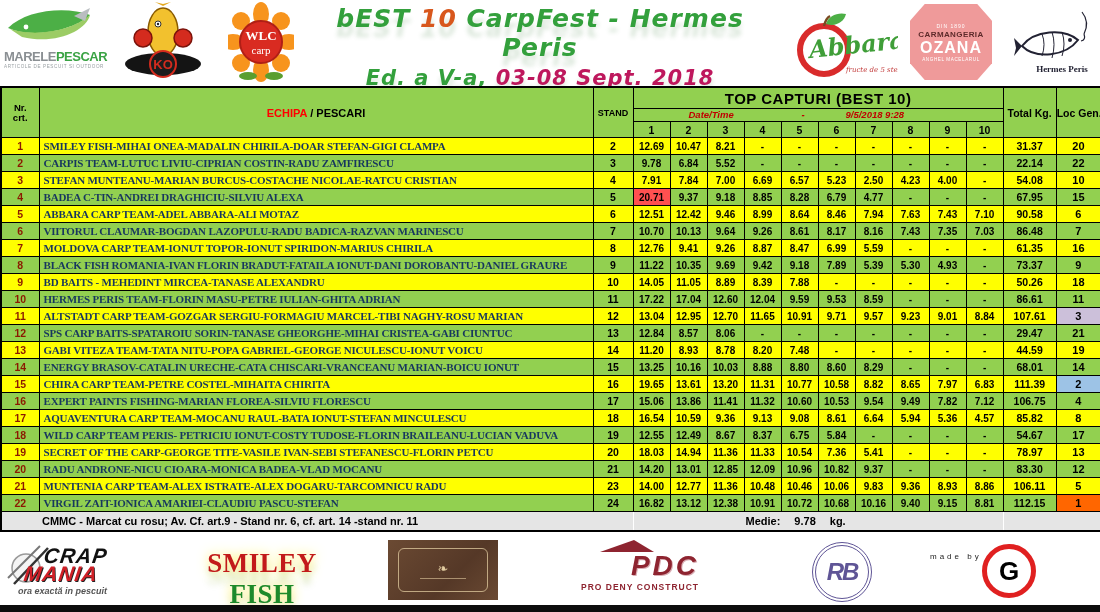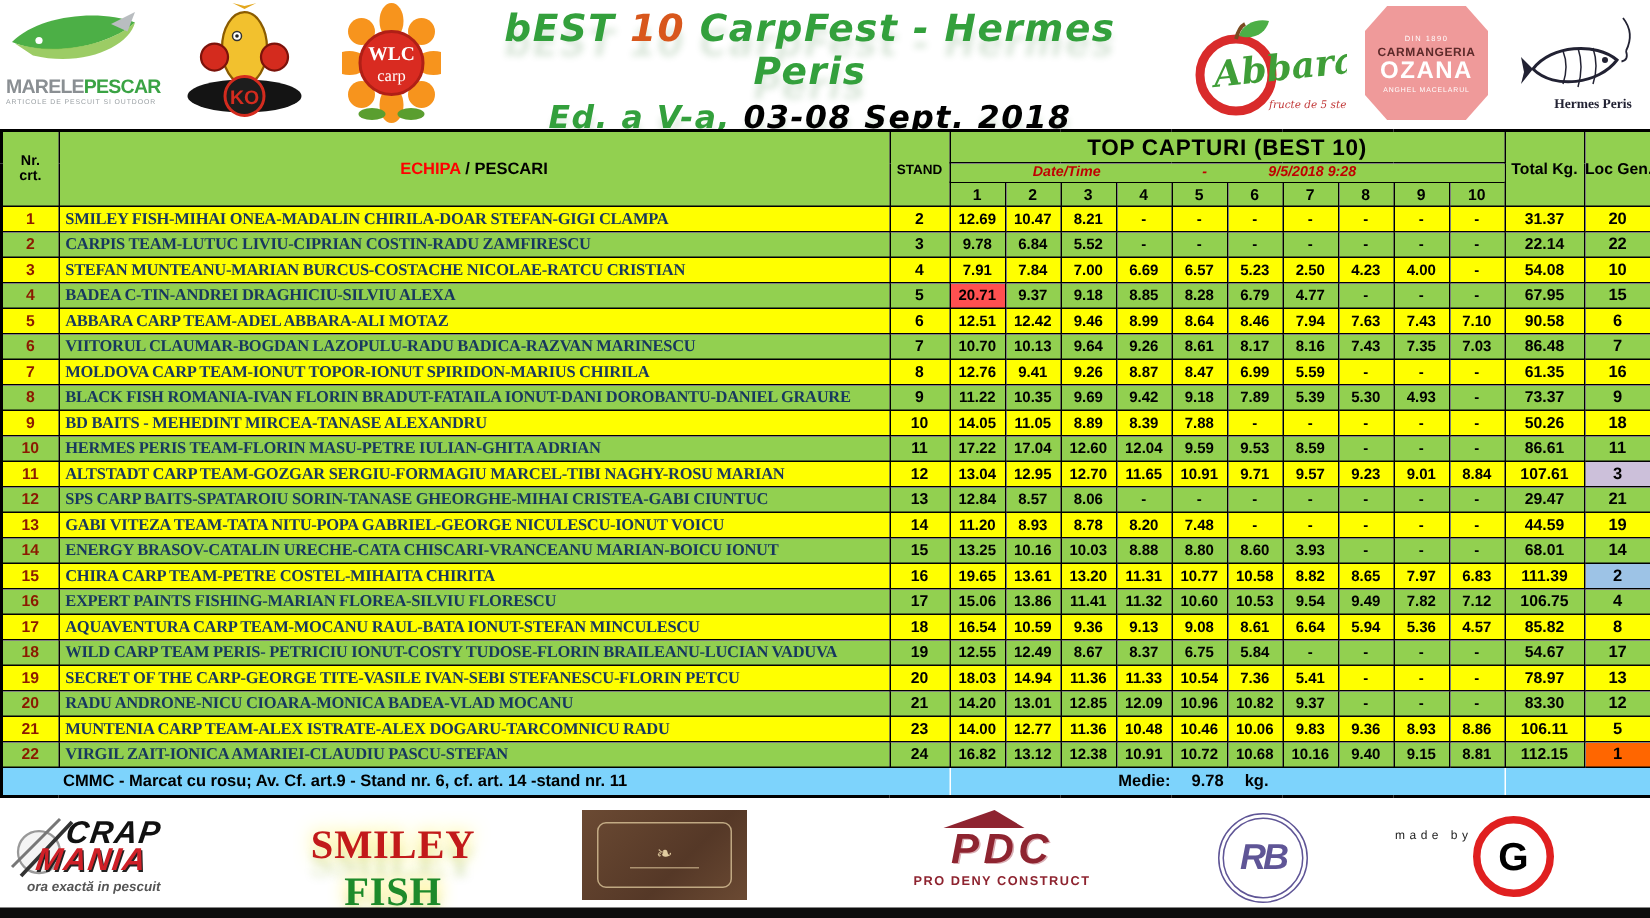--- a/index.html
+++ b/index.html
@@ -16,21 +16,21 @@
   .mp-name .mp2{color:#3aa344;}
   .mp-sub{font-size:4.6px;color:#9aa0a4;letter-spacing:0.6px;margin-top:1px;}
   .ko{left:123px;top:2px;width:80px;height:82px;}
   .wlc{left:228px;top:2px;width:66px;height:82px;}
   .event-title{position:absolute;left:330px;top:4px;width:420px;height:78px;text-align:center;
     font-family:"DejaVu Sans",sans-serif;font-style:italic;font-weight:bold;}
   .event-title .t1{font-size:25px;letter-spacing:1px;text-shadow:0 10px 4px rgba(60,130,60,.18);}
   .event-title .t2{font-size:21px;margin-top:4px;letter-spacing:1px;text-shadow:0 9px 4px rgba(60,130,60,.18);}
   .tgreen{color:#33a03c;}
   .torange{color:#d8571c;}
-  .tred{color:#000000;}
+  .tred{color:#be185d;}
   .abbara{left:788px;top:8px;width:110px;height:72px;}
   .ozana{left:910px;top:4px;width:86px;height:80px;}
   .ozana-badge{width:82px;height:76px;background:#ef9a9a;
     clip-path:polygon(18% 0,82% 0,100% 22%,100% 78%,82% 100%,18% 100%,0 78%,0 22%);
     display:flex;flex-direction:column;align-items:center;justify-content:center;gap:1px;}
   .oz-top{font-size:5px;color:#fff;letter-spacing:1px;}
   .oz-l1{font-size:8px;font-weight:bold;color:#5d2a2a;letter-spacing:0.4px;}
   .oz-l2{font-size:16px;font-weight:bold;color:#fff;letter-spacing:1px;line-height:1;}
   .oz-l3{font-size:4.6px;color:#fff;letter-spacing:0.6px;}
   .hermes{left:1012px;top:6px;width:84px;height:76px;}
@@ -60,21 +60,21 @@
     text-align:left;padding-left:4px;letter-spacing:-0.2px;}
   td.stand{text-align:center;font-weight:bold;font-size:10.5px;}
   td.w{text-align:center;font-weight:bold;font-size:10px;}
   td.total{text-align:center;font-weight:bold;font-size:10.5px;margin-left:29px;}
   td.loc{text-align:center;font-weight:bold;font-size:11px;}
   td.marked{background:#FF5050 !important;text-align:center;}
   td.loc-orange{background:#FF6600 !important;}
   td.loc-blue{background:#9DC3E6 !important;}
   td.loc-lavender{background:#CCC0DA !important;}
   tfoot tr{height:19px;}
-  tfoot td{background:#7dd3fc;font-weight:bold;font-size:11px;color:#000;}
+  tfoot td{background:#e5e5e5;font-weight:bold;font-size:11px;color:#000;}
   td.fnote{text-align:left;padding-left:40px;border-right-color:transparent;}
   td.fmedie{text-align:left;padding-left:112px;border-left-color:transparent;border-right-color:transparent;}
   td.fmedie span{margin-right:14px;}
   td.fend{border-left-color:transparent;}
 
   
   .bottom{position:absolute;left:0;top:540px;width:1100px;height:64px;background:#fff;}
   .bottom .blogo{position:absolute;}
   .crap{left:6px;top:2px;width:150px;height:60px;}
   .crap .c1{position:absolute;left:38px;top:2px;font-size:21px;font-weight:bold;font-style:italic;
@@ -85,21 +85,21 @@
   .smiley{left:182px;top:8px;width:160px;height:46px;text-align:center;
     font-family:"Liberation Serif",serif;font-weight:bold;font-size:27px;letter-spacing:0.5px;
     text-shadow:0 0 12px #ffee55,0 12px 6px rgba(120,160,30,.25);}
   .smiley .s1{color:#c21a1a;} .smiley .s2{color:#1d8a2a;}
   .wood{left:388px;top:0px;width:110px;height:60px;background:linear-gradient(135deg,#6b4a33,#553827 60%,#6b4a33);
     display:flex;align-items:center;justify-content:center;}
   .wood-frame{width:88px;height:42px;border:1px solid rgba(226,204,160,.75);border-radius:6px;
     color:#e2cca0;display:flex;flex-direction:column;align-items:center;justify-content:center;font-size:10px;}
   .wood-orn{font-size:13px;line-height:1;}
   .wood-line{width:46px;border-top:1px solid rgba(226,204,160,.6);margin-top:3px;}
-  .pdc{left:608px;top:0px;width:120px;height:62px;text-align:center;}
+  .pdc{left:579px;top:0px;width:120px;height:62px;text-align:right;}
   .pdc .roof{width:0;height:0;margin:0 auto;border-left:34px solid transparent;border-right:20px solid transparent;
     border-bottom:12px solid #8e2430;transform:translateX(-12px);}
   .pdc .big{font-size:28px;font-weight:900;color:#8e2430;letter-spacing:3px;line-height:1;
     font-style:italic;text-shadow:1px 1px 0 #d9aeb4;}
   .pdc .sub{font-size:8.5px;font-weight:bold;color:#8e2430;letter-spacing:1px;margin-top:2px;}
   .rb{left:812px;top:2px;width:62px;height:60px;}
   .rb-ring{width:52px;height:52px;border:4px double #5f5596;border-radius:50%;
     display:flex;align-items:center;justify-content:center;}
   .rb-ring span{font-size:24px;font-weight:900;font-style:italic;color:#5f5596;letter-spacing:-2px;}
   .gor{left:930px;top:4px;width:160px;height:56px;}
@@ -469,21 +469,21 @@
       <tr class="g">
     <td class="nr">14</td>
     <td class="team">ENERGY BRASOV-CATALIN URECHE-CATA CHISCARI-VRANCEANU MARIAN-BOICU IONUT</td>
     <td class="stand">15</td>
     <td class="w">13.25</td>
     <td class="w">10.16</td>
     <td class="w">10.03</td>
     <td class="w">8.88</td>
     <td class="w">8.80</td>
     <td class="w">8.60</td>
-    <td class="w">3.93</td>
+    <td class="w">8.29</td>
     <td class="w">-</td>
     <td class="w">-</td>
     <td class="w">-</td>
     <td class="total">68.01</td>
     <td class="loc">14</td>
   </tr>
       <tr class="y">
     <td class="nr">15</td>
     <td class="team">CHIRA CARP TEAM-PETRE COSTEL-MIHAITA CHIRITA</td>
     <td class="stand">16</td>

